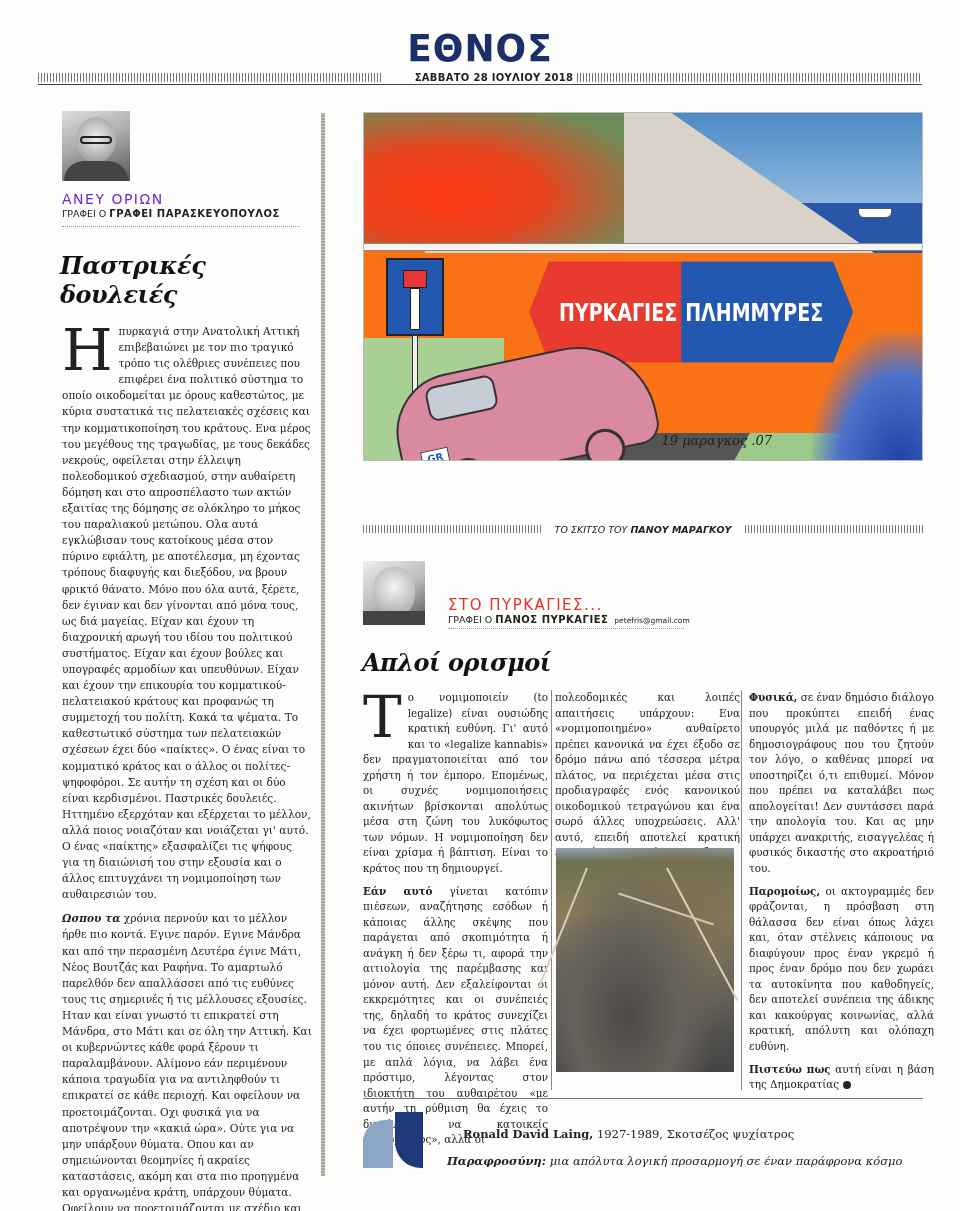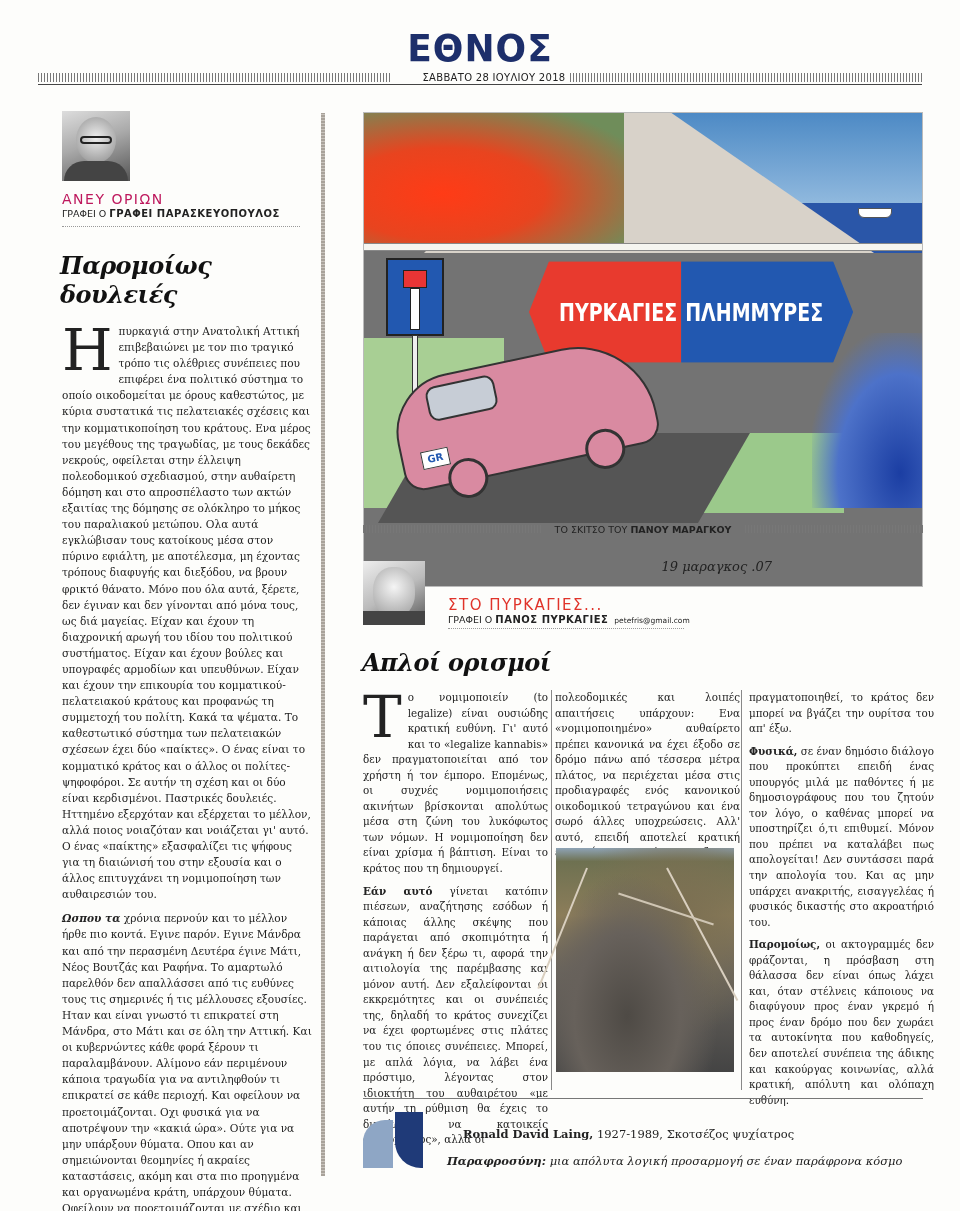--- a/index.html
+++ b/index.html
@@ -4,43 +4,43 @@
 <style>
   * { box-sizing: border-box; margin: 0; padding: 0; }
   html, body { width: 960px; height: 1211px; background: #fdfdfb; overflow: hidden; }
   body { position: relative; font-family: "DejaVu Serif", serif; color: #1d1d1d; }
 
   
   .masthead { position: absolute; left: 0; top: 28px; width: 960px; text-align: center; }
   .logo { font-family: "DejaVu Sans", sans-serif; font-weight: bold; font-size: 36px; color: #1d2f6b; letter-spacing: 1px; line-height: 40px; transform: scaleY(1.05); }
   .dateline { position: absolute; left: 38px; top: 71px; width: 884px; height: 12px; display: flex; align-items: center; }
   .hatch { flex: 1; height: 9px; background: repeating-linear-gradient(90deg, #777 0 1px, transparent 1px 3px); }
-  .date-text { font-family: "DejaVu Sans", sans-serif; font-size: 10px; font-weight: normal; padding: 0 4px; color: #222; letter-spacing: 0.3px; margin-left: 28px; }
+  .date-text { font-family: "DejaVu Sans", sans-serif; font-size: 10px; font-weight: bold; padding: 0 4px; color: #222; letter-spacing: 0.3px; margin-left: 28px; }
   .rule-under { position: absolute; left: 38px; top: 84px; width: 884px; height: 1px; background: #444; }
 
   
   .left-col { position: absolute; left: 55px; top: 105px; width: 255px; }
   .col-divider { position: absolute; left: 321px; top: 113px; width: 4px; height: 1063px; background: repeating-linear-gradient(0deg, #a8a29a 0 2px, #c9c4bd 2px 3px); }
   .portrait { width: 68px; height: 70px; background: linear-gradient(160deg, #ddd 0%, #aaa 45%, #555 100%); position: relative; margin-left: 7px; margin-top: 6px; overflow: hidden; }
   .portrait .head { position: absolute; left: 14px; top: 6px; width: 40px; height: 46px; border-radius: 50%; background: radial-gradient(circle at 50% 45%, #eee, #888); }
   .portrait .glasses { position: absolute; left: 18px; top: 25px; width: 32px; height: 8px; border: 2px solid #222; border-radius: 4px; }
   .portrait .body { position: absolute; left: 2px; top: 50px; width: 64px; height: 30px; background: #444; border-radius: 20px 20px 0 0; }
-  .kicker { font-family: "DejaVu Sans", sans-serif; color: #be185d; font-size: 14px; letter-spacing: 1.5px; margin-top: 10px; margin-left: 7px; }
+  .kicker { font-family: "DejaVu Sans", sans-serif; color: #6d28d9; font-size: 14px; letter-spacing: 1.5px; margin-top: 10px; margin-left: 7px; }
   .byline { font-family: "DejaVu Sans", sans-serif; font-size: 9.5px; margin-left: 7px; margin-top: 1px; color: #222; }
   .byline b { font-size: 10px; letter-spacing: 0.5px; }
   .dotted { border-bottom: 1px dotted #999; margin: 7px 0 0 7px; width: 238px; }
   .headline { font-family: "DejaVu Serif", serif; font-weight: bold; font-style: italic; font-size: 24px; letter-spacing: -0.5px; margin-top: 24px; margin-left: 5px; color: #111; }
   .body-text { font-family: "DejaVu Serif", serif; font-size: 10.6px; line-height: 16.1px; color: #222; margin-left: 7px; width: 250px; }
   .body-text p { margin-bottom: 8px; }
   .dropcap { float: left; font-size: 58px; line-height: 46px; margin: 4px 6px 0 0; font-family: "DejaVu Serif", serif; font-weight: normal; }
   .lead-bold { font-weight: bold; font-style: italic; }
   .end-dot { display: inline-block; width: 8px; height: 8px; border-radius: 50%; background: #222; vertical-align: middle; margin-left: 1px; }
 
   
-  .cartoon { position: absolute; left: 363px; top: 112px; width: 560px; height: 475px; overflow: hidden; background: #737373; border: 1px solid #bbb; }
+  .cartoon { position: absolute; left: 363px; top: 112px; width: 560px; height: 349px; overflow: hidden; background: #f97316; border: 1px solid #bbb; }
   .cartoon .sky { position: absolute; left: 0; top: 0; width: 100%; height: 120px; background: linear-gradient(180deg, #4d8ac5, #a6c8e6); }
   .cartoon .sea { position: absolute; right: 0; top: 90px; width: 220px; height: 50px; background: #2a56a8; }
   .cartoon .mountain { position: absolute; left: 60px; top: 0; width: 450px; height: 140px; background: #d8d2c9; clip-path: polygon(0 100%, 30% 0, 55% 0, 100% 100%); }
   .cartoon .fire { position: absolute; left: 0; top: 0; width: 260px; height: 135px; background: radial-gradient(ellipse at 30% 60%, #ff3b16 0%, #e8441f 40%, #6f8d5a 85%); }
   .cartoon .wall { position: absolute; left: 0; top: 130px; width: 100%; height: 8px; background: #f5f5f0; border-top: 1px solid #888; border-bottom: 1px solid #888; }
   .cartoon .road { position: absolute; left: 40px; top: 320px; width: 320px; height: 90px; background: #555; transform: skewX(-30deg); }
   .cartoon .grass { position: absolute; left: 0; top: 225px; width: 140px; height: 170px; background: #a8cf94; }
   .cartoon .grass2 { position: absolute; left: 250px; top: 320px; width: 230px; height: 80px; background: #9bc98b; }
   .cartoon .flood { position: absolute; right: 0; top: 220px; width: 110px; height: 175px; background: radial-gradient(ellipse at 80% 80%, #1b3ea3, #4d72c9 50%, transparent 75%); }
   .cartoon .dead-end { position: absolute; left: 22px; top: 145px; width: 58px; height: 78px; background: #2258b0; border: 2px solid #222; }
@@ -50,21 +50,21 @@
   .sign { position: absolute; left: 165px; top: 160px; display: flex; height: 78px; }
   .sign-left { background: #e83a2e; color: #fff; font-family: "DejaVu Sans", sans-serif; font-weight: bold; font-size: 19px; padding: 0 4px 0 30px; line-height: 78px; clip-path: polygon(20px 0, 100% 0, 100% 100%, 20px 100%, 0 50%); transform: scaleY(1.3); }
   .sign-right { background: #2258b0; color: #fff; font-family: "DejaVu Sans", sans-serif; font-weight: bold; font-size: 19px; padding: 0 30px 0 4px; line-height: 78px; clip-path: polygon(0 0, calc(100% - 20px) 0, 100% 50%, calc(100% - 20px) 100%, 0 100%); transform: scaleY(1.3); }
   .car { position: absolute; left: 30px; top: 245px; width: 260px; height: 110px; background: #d98aa1; border: 2px solid #333; border-radius: 60px 80px 20px 20px; transform: rotate(-12deg); }
   .car .window { position: absolute; left: 35px; top: 8px; width: 70px; height: 35px; background: #c7cdd6; border: 2px solid #333; border-radius: 10px; }
   .car .plate { position: absolute; left: 18px; top: 70px; width: 28px; height: 18px; background: #fff; border: 1px solid #333; font-family: "DejaVu Sans", sans-serif; font-size: 10px; font-weight: bold; color: #2258b0; text-align: center; line-height: 16px; }
   .car .wheel { position: absolute; width: 40px; height: 40px; border-radius: 50%; background: #d98aa1; border: 3px solid #333; top: 85px; }
   .cartoon .signature { position: absolute; right: 150px; bottom: 12px; font-family: "DejaVu Serif", serif; font-style: italic; font-size: 13px; color: #222; }
   .ship { position: absolute; right: 30px; top: 95px; width: 34px; height: 10px; background: #fff; border: 1px solid #555; border-radius: 0 0 6px 6px; }
 
-  .caption-row { position: absolute; left: 363px; top: 524px; width: 560px; height: 10px; display: flex; align-items: center; }
+  .caption-row { position: absolute; left: 363px; top: 524px; width: 560px; height: 10px; display: flex; align-items: center; font-style: italic; }
   .caption-row .hatch { height: 8px; }
   .caption-text { font-family: "DejaVu Sans", sans-serif; font-size: 9.5px; padding: 0 14px; color: #222; white-space: nowrap; }
   .caption-text b { font-weight: bold; }
 
   
   .portrait2 { position: absolute; left: 363px; top: 561px; width: 62px; height: 64px; background: linear-gradient(150deg, #eee, #bbb 50%, #555); overflow: hidden; }
   .portrait2 .head { position: absolute; left: 10px; top: 6px; width: 42px; height: 50px; border-radius: 45%; background: radial-gradient(circle at 50% 40%, #f5f5f5, #999); }
   .portrait2 .body { position: absolute; left: 0; top: 50px; width: 62px; height: 20px; background: #444; }
   .kicker2 { position: absolute; left: 448px; top: 596px; font-family: "DejaVu Sans", sans-serif; color: #e0332a; font-size: 15px; letter-spacing: 1.5px; }
   .byline2 { position: absolute; left: 448px; top: 614px; font-family: "DejaVu Sans", sans-serif; font-size: 9.5px; color: #222; white-space: nowrap; }
@@ -117,21 +117,21 @@
     <div class="head"></div>
     <div class="glasses"></div>
     <div class="body"></div>
   </div>
   <div class="kicker">ΑΝΕΥ ΟΡΙΩΝ</div>
   <div class="byline">
     <span>ΓΡΑΦΕΙ Ο</span>
     <b>ΓΡΑΦΕΙ ΠΑΡΑΣΚΕΥΟΠΟΥΛΟΣ</b>
   </div>
   <div class="dotted"></div>
-  <h1 class="headline">Παρομοίως δουλειές</h1>
+  <h1 class="headline">Παστρικές δουλειές</h1>
   <div class="body-text" style="margin-top:14px;">
     <p><span class="dropcap">Η</span><span>πυρκαγιά στην Ανατολική Αττική επιβεβαιώνει με τον πιο τραγικό τρόπο τις ολέθριες συνέπειες που επιφέρει ένα πολιτικό σύστημα το οποίο οικοδομείται με όρους καθεστώτος, με κύρια συστατικά τις πελατειακές σχέσεις και την κομματικοποίηση του κράτους. Ενα μέρος του μεγέθους της τραγωδίας, με τους δεκάδες νεκρούς, οφείλεται στην έλλειψη πολεοδομικού σχεδιασμού, στην αυθαίρετη δόμηση και στο απροσπέλαστο των ακτών εξαιτίας της δόμησης σε ολόκληρο το μήκος του παραλιακού μετώπου. Ολα αυτά εγκλώβισαν τους κατοίκους μέσα στον πύρινο εφιάλτη, με αποτέλεσμα, μη έχοντας τρόπους διαφυγής και διεξόδου, να βρουν φρικτό θάνατο. Μόνο που όλα αυτά, ξέρετε, δεν έγιναν και δεν γίνονται από μόνα τους, ως διά μαγείας. Είχαν και έχουν τη διαχρονική αρωγή του ιδίου του πολιτικού συστήματος. Είχαν και έχουν βούλες και υπογραφές αρμοδίων και υπευθύνων. Είχαν και έχουν την επικουρία του κομματικού-πελατειακού κράτους και προφανώς τη συμμετοχή του πολίτη. Κακά τα ψέματα. Το καθεστωτικό σύστημα των πελατειακών σχέσεων έχει δύο «παίκτες». Ο ένας είναι το κομματικό κράτος και ο άλλος οι πολίτες-ψηφοφόροι. Σε αυτήν τη σχέση και οι δύο είναι κερδισμένοι. Παστρικές δουλειές. Ηττημένο εξερχόταν και εξέρχεται το μέλλον, αλλά ποιος νοιαζόταν και νοιάζεται γι' αυτό. Ο ένας «παίκτης» εξασφαλίζει τις ψήφους για τη διαιώνισή του στην εξουσία και ο άλλος επιτυγχάνει τη νομιμοποίηση των αυθαιρεσιών του.</span></p>
     <p><span class="lead-bold">Ωσπου τα</span><span> χρόνια περνούν και το μέλλον ήρθε πιο κοντά. Εγινε παρόν. Εγινε Μάνδρα και από την περασμένη Δευτέρα έγινε Μάτι, Νέος Βουτζάς και Ραφήνα. Το αμαρτωλό παρελθόν δεν απαλλάσσει από τις ευθύνες τους τις σημερινές ή τις μέλλουσες εξουσίες. Ηταν και είναι γνωστό τι επικρατεί στη Μάνδρα, στο Μάτι και σε όλη την Αττική. Και οι κυβερνώντες κάθε φορά ξέρουν τι παραλαμβάνουν. Αλίμονο εάν περιμένουν κάποια τραγωδία για να αντιληφθούν τι επικρατεί σε κάθε περιοχή. Και οφείλουν να προετοιμάζονται. Οχι φυσικά για να αποτρέψουν την «κακιά ώρα». Ούτε για να μην υπάρξουν θύματα. Οπου και αν σημειώνονται θεομηνίες ή ακραίες καταστάσεις, ακόμη και στα πιο προηγμένα και οργανωμένα κράτη, υπάρχουν θύματα. Οφείλουν να προετοιμάζονται με σχέδιο και με έργα ούτως ώστε οι απώλειες να είναι όσο το δυνατόν λιγότερες. Στην Ανατολική Αττική δεν υπήρξε σχεδιασμός αντιμετώπισης έκτακτης ανάγκης, με αποτέλεσμα η τραγωδία να καταστεί ασύλληπτη</span></p>
   </div>
 
 </div>
 <div class="col-divider"></div>
 
 <div class="cartoon">
   <div class="sky"></div>
@@ -188,23 +188,23 @@
 <div class="a2col a2c2">
   <p><span>πολεοδομικές και λοιπές απαιτήσεις υπάρχουν: Ενα «νομιμοποιημένο» αυθαίρετο πρέπει κανονικά να έχει έξοδο σε δρόμο πάνω από τέσσερα μέτρα πλάτος, να περιέχεται μέσα στις προδιαγραφές ενός κανονικού οικοδομικού τετραγώνου και ένα σωρό άλλες υποχρεώσεις. Αλλ' αυτό, επειδή αποτελεί κρατική επιταγή και υποχρέωση, αν δεν</span></p>
 </div>
 <div class="aerial">
   <div class="r1"></div>
   <div class="r2"></div>
   <div class="r3"></div>
 </div>
 <div class="vrule" style="left:741px; top:690px; height:400px;"></div>
 <div class="a2col a2c3">
-  <p><span>πραγματοποιηθεί, το κράτος δεν μπορεί να βγάζει την ουρίτσα του απ' έξω.</span></p>
   <p><b>Φυσικά,</b><span> σε έναν δημόσιο διάλογο που προκύπτει επειδή ένας υπουργός μιλά με παθόντες ή με δημοσιογράφους που του ζητούν τον λόγο, ο καθένας μπορεί να υποστηρίζει ό,τι επιθυμεί. Μόνον που πρέπει να καταλάβει πως απολογείται! Δεν συντάσσει παρά την απολογία του. Και ας μην υπάρχει ανακριτής, εισαγγελέας ή φυσικός δικαστής στο ακροατήριό του.</span></p>
   <p><b>Παρομοίως,</b><span> οι ακτογραμμές δεν φράζονται, η πρόσβαση στη θάλασσα δεν είναι όπως λάχει και, όταν στέλνεις κάποιους να διαφύγουν προς έναν γκρεμό ή προς έναν δρόμο που δεν χωράει τα αυτοκίνητα που καθοδηγείς, δεν αποτελεί συνέπεια της άδικης και κακούργας κοινωνίας, αλλά κρατική, απόλυτη και ολόπαχη ευθύνη.</span></p>
+  <p><b>Πιστεύω πως</b><span> αυτή είναι η βάση της Δημοκρατίας</span> <span class="end-dot"></span></p>
 </div>
 <div class="bottom-rule"></div>
 
 <div class="quote-mark">
   <div class="qm-a"></div>
   <div class="qm-b"></div>
 </div>
 <div class="quote-author"><b>Ronald David Laing,</b><span> 1927-1989, Σκοτσέζος ψυχίατρος</span></div>
 <div class="quote-text"><b>Παραφροσύνη:</b><span> μια απόλυτα λογική προσαρμογή σε έναν παράφρονα κόσμο</span></div>
 

